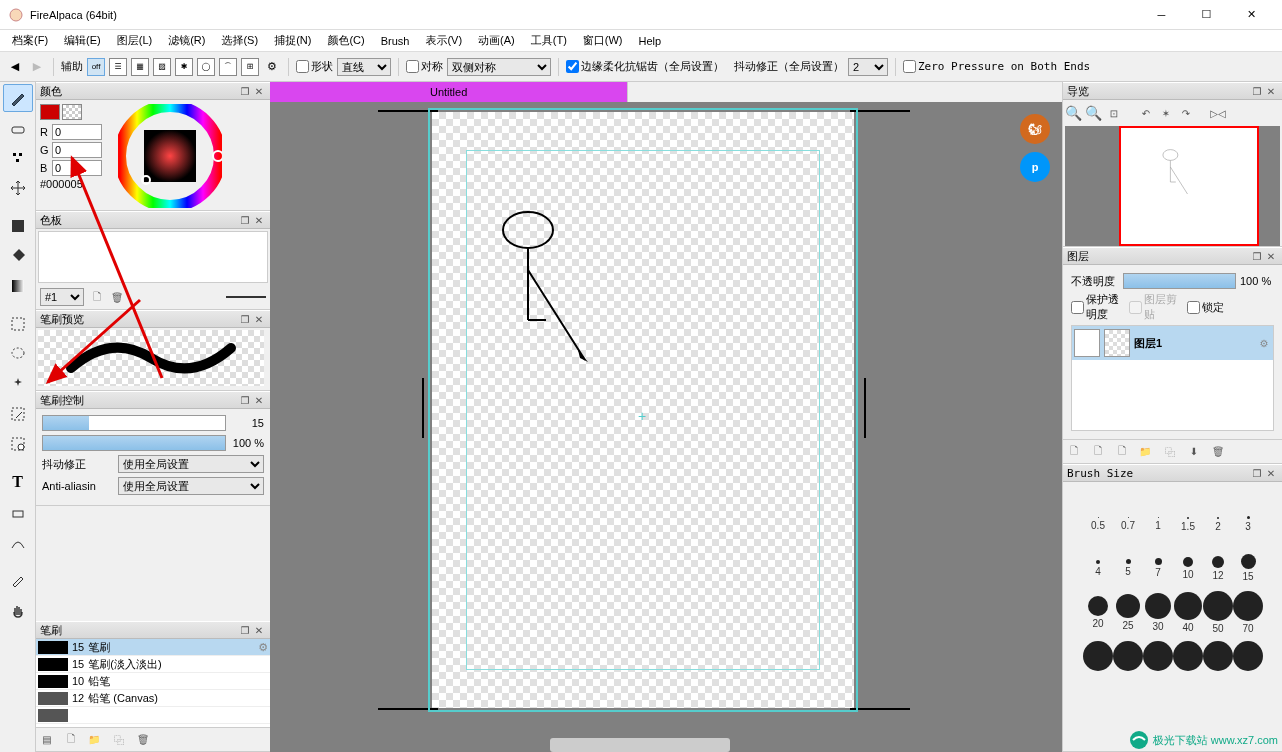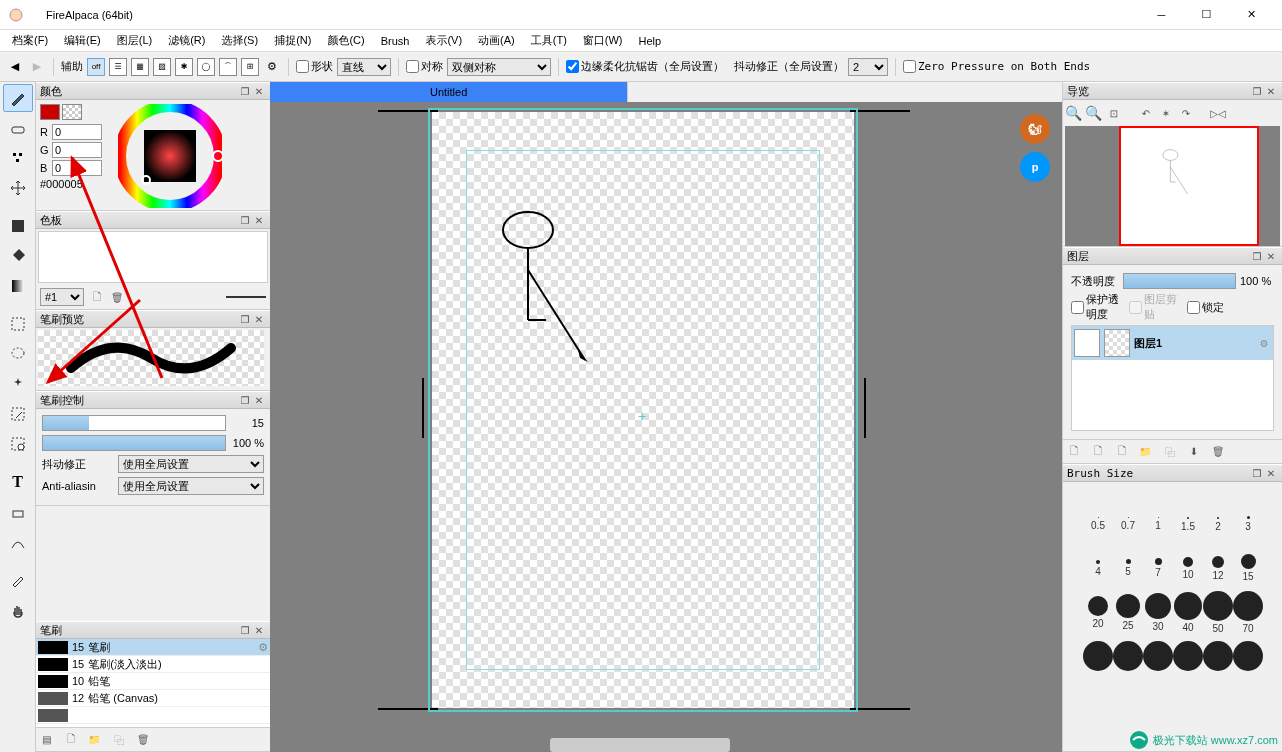--- a/index.html
+++ b/index.html
@@ -1,20 +1,20 @@
 <!DOCTYPE html>
 <html><head>
 <meta charset="utf-8">
 <style>
 * { box-sizing: border-box; margin: 0; padding: 0; font-family: "Microsoft YaHei", sans-serif; font-size: 11px; }
 body { background: #f0f0f0; width: 1282px; height: 752px; overflow: hidden; user-select: none; }
 
 .titlebar { height: 30px; background: #fff; display: flex; align-items: center; padding: 0 8px; border-bottom: 1px solid #ddd; }
 .titlebar .icon { width: 16px; height: 16px; margin-right: 6px; }
-.titlebar .title { flex: 1; margin-left: 16px; }
+.titlebar .title { flex: 1; }
 .winbtns { display: flex; }
 .winbtn { width: 45px; height: 30px; display: flex; align-items: center; justify-content: center; cursor: pointer; }
 
 .menubar { height: 22px; background: #fff; display: flex; align-items: center; padding: 0 4px; border-bottom: 1px solid #ddd; }
 .menubar span { padding: 0 8px; cursor: pointer; }
 
 .toolbar2 { height: 30px; background: #f0f0f0; display: flex; align-items: center; padding: 0 6px; border-bottom: 1px solid #ccc; gap: 4px; }
 .sep { width: 1px; height: 18px; background: #ccc; margin: 0 3px; }
 .tbtn { width: 18px; height: 18px; display: flex; align-items: center; justify-content: center; cursor: pointer; border: 1px solid transparent; }
 .tbtn.box { border: 1px solid #888; background: #fff; font-size: 8px; }
@@ -60,21 +60,21 @@
 
 .brushlist .body { background: #fff; margin: 0; height: 88px; overflow: hidden; }
 .brush-item { height: 17px; display: flex; align-items: center; padding: 0 2px; border-bottom: 1px solid #eee; gap: 4px; }
 .brush-item.sel { background: #b8d8f0; }
 .brush-sw { width: 30px; height: 13px; background: #000; }
 .brush-item .gear { margin-left: auto; color: #888; }
 .brushlist .footer { height: 24px; display: flex; align-items: center; padding: 0 4px; gap: 10px; border-top: 1px solid #ccc; }
 
 .canvas-area { flex: 1; background: #808080; position: relative; overflow: hidden; }
 .tabbar { position: absolute; top: 0; left: 0; right: 0; height: 20px; background: #f0f0f0; display: flex; }
-.tab { padding: 0 160px; height: 20px; background: #3b82f6; display: flex; align-items: center; border-right: 1px solid #ccc; }
+.tab { padding: 0 160px; height: 20px; background: #d946ef; display: flex; align-items: center; border-right: 1px solid #ccc; }
 .canvas-wrap { position: absolute; top: 28px; left: 160px; width: 426px; height: 600px; }
 .canvas-border { position: absolute; inset: -2px; border: 2px solid #5cc; }
 .canvas-bg { position: absolute; inset: 2px; background: repeating-conic-gradient(#e0e0e0 0 25%, #fff 0 50%) 0 0/14px 14px; }
 .inner-guide { position: absolute; top: 40px; left: 36px; right: 36px; bottom: 40px; border: 1px solid #8dd; }
 .crosshair { position: absolute; top: 298px; left: 208px; color: #5cc; font-size: 14px; }
 .rulers { position: absolute; }
 .ruler-h { height: 2px; background: #000; }
 .ruler-v { width: 2px; background: #000; }
 .side-icons { position: absolute; right: 12px; top: 32px; display: flex; flex-direction: column; gap: 8px; }
 .round-icon { width: 30px; height: 30px; border-radius: 50%; display: flex; align-items: center; justify-content: center; font-weight: bold; }

